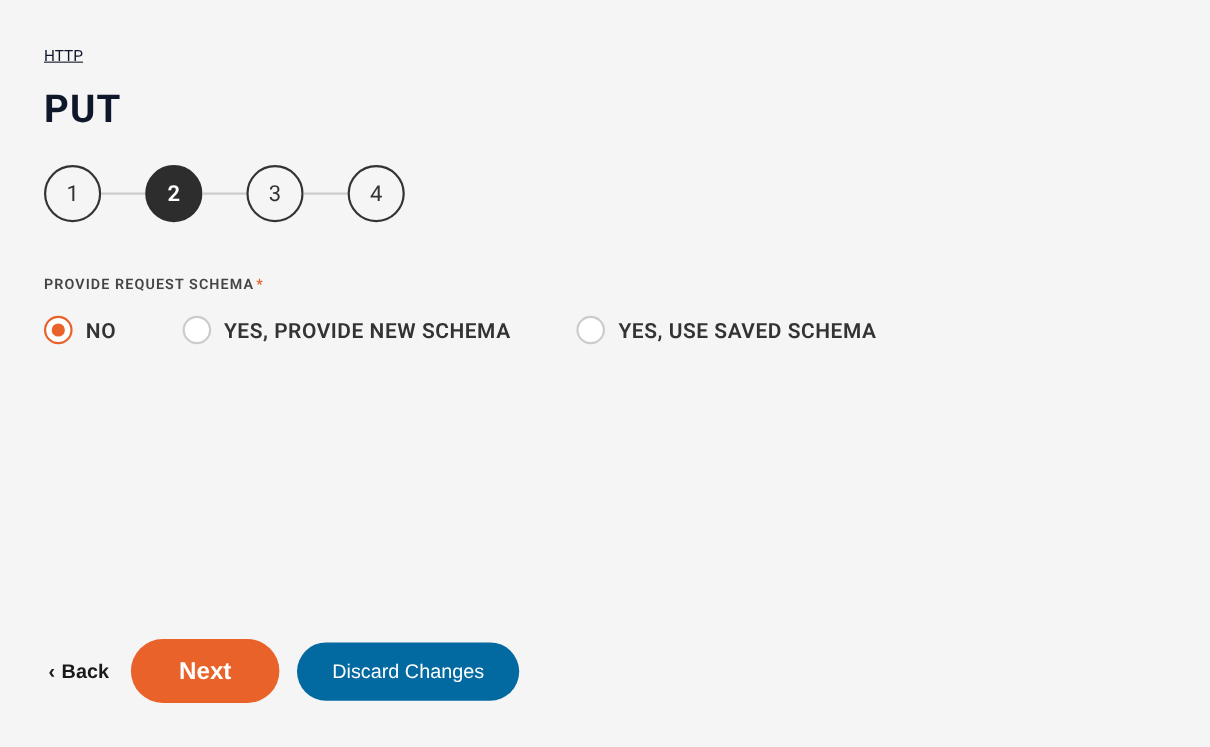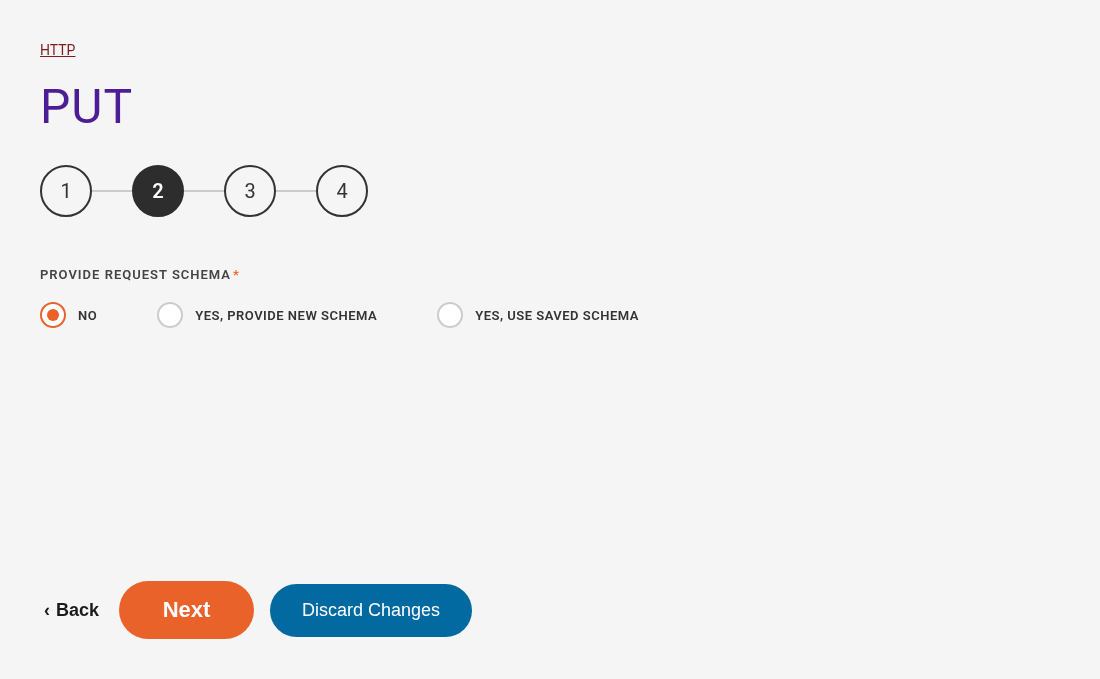--- a/index.html
+++ b/index.html
@@ -17,31 +17,31 @@
     }
 
     .page-container {
       padding: 40px 40px;
       height: 100%;
       position: relative;
     }
 
     .breadcrumb-link {
       font-size: 14px;
-      color: #7f1d1d;
+      color: #0f172a;
       text-decoration: underline;
       cursor: pointer;
       display: inline-block;
       margin-bottom: 20px;
     }
 
     .page-title {
-      font-size: 48px;
-      font-weight: 400;
-      color: #4c1d95;
+      font-size: 35px;
+      font-weight: 700;
+      color: #0f172a;
       margin-bottom: 30px;
       letter-spacing: 1px;
     }
 
     .stepper-container {
       display: flex;
       align-items: center;
       margin-bottom: 50px;
       gap: 0;
     }
@@ -123,21 +123,21 @@
 
     .radio-circle.selected::after {
       content: '';
       width: 12px;
       height: 12px;
       border-radius: 50%;
       background: #e8622a;
     }
 
     .radio-label {
-      font-size: 13px;
+      font-size: 19px;
       font-weight: 600;
       color: #333;
       letter-spacing: 0.5px;
       text-transform: uppercase;
     }
 
     .button-row {
       display: flex;
       align-items: center;
       gap: 16px;

